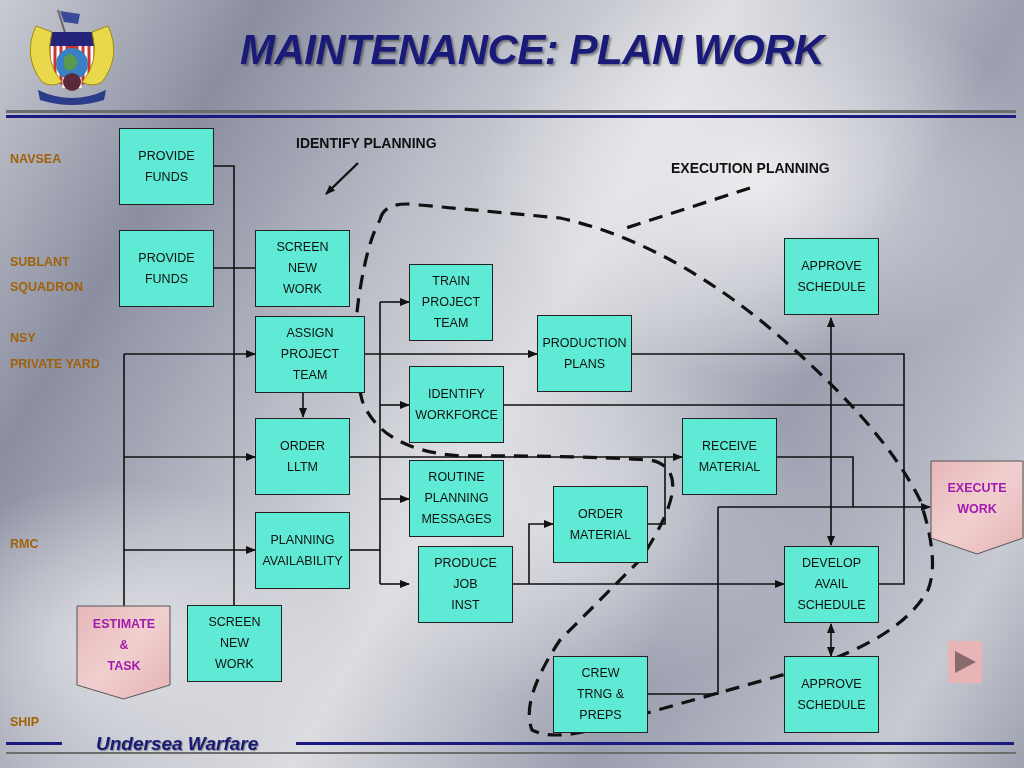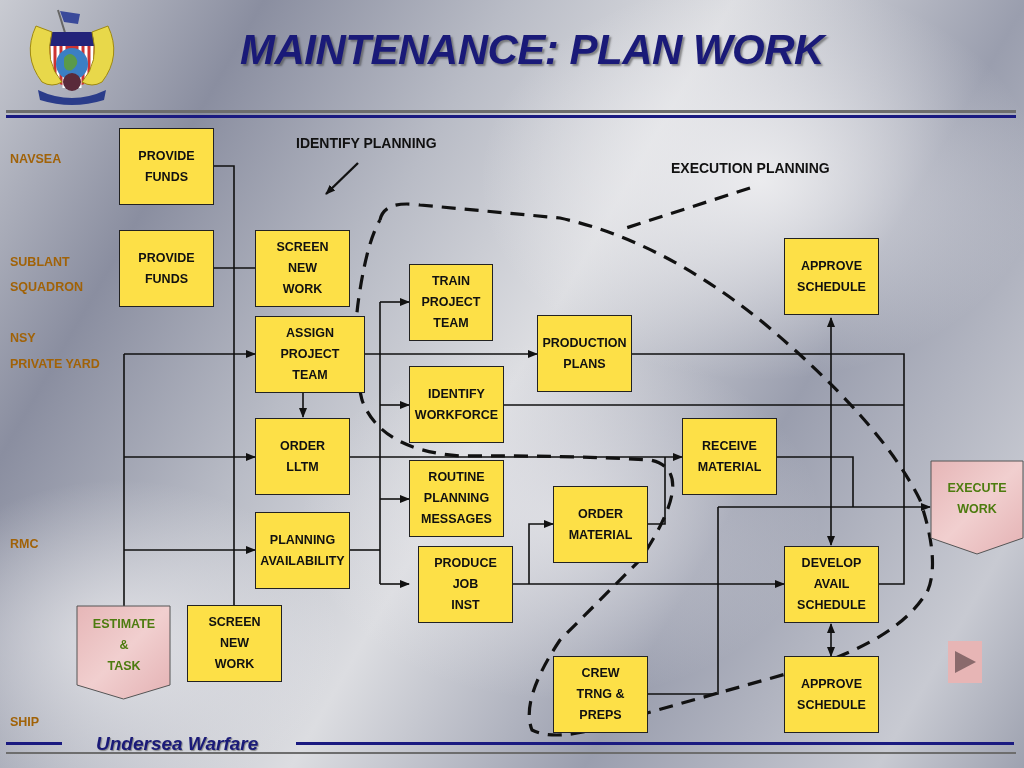--- a/index.html
+++ b/index.html
@@ -11,29 +11,29 @@
       radial-gradient(ellipse 220px 160px at 120px 640px, rgba(235,235,238,0.8), rgba(235,235,238,0) 100%),
       linear-gradient(120deg,#c9cbd2 0%,#8a8ea0 18%,#b9bcc6 35%,#dcdde1 50%,#9a9eae 70%,#c8cad2 90%,#9ea2b0 100%);
   }
   .abs{position:absolute;}
   .title{left:240px;top:26px;width:660px;font-size:42px;font-weight:bold;font-style:italic;color:#1a1a78;
     text-shadow:2px 2px 2px rgba(60,60,60,0.55);letter-spacing:-0.5px;white-space:nowrap;}
   .hr-gray{height:3px;background:#6d6d6d;}
   .hr-blue{height:3px;background:#1a1a80;}
   .logo{left:18px;top:6px;width:108px;height:104px;}
   .lane{font-size:12.5px;font-weight:bold;color:#a16207;}
-  .box{background:#fde047;border:1.6px solid #222;display:flex;align-items:center;justify-content:center;
-    text-align:center;font-size:12.5px;font-weight:bold;color:#111;line-height:21px;box-sizing:border-box;white-space:pre-line;}
+  .box{background:#5eead4;border:1.6px solid #222;display:flex;align-items:center;justify-content:center;
+    text-align:center;font-size:12.5px;font-weight:normal;color:#111;line-height:21px;box-sizing:border-box;white-space:pre-line;}
   .callout{font-size:14px;font-weight:bold;color:#111;white-space:nowrap;}
   .footer-text{left:96px;top:733px;font-size:19px;font-weight:bold;font-style:italic;color:#1a1a78;text-shadow:1px 1px 1px rgba(60,60,60,0.5);}
   svg.lines{position:absolute;left:0;top:0;}
   .shield{position:absolute;}
   .next-btn{left:948px;top:641px;width:34px;height:42px;background:#e7b5b5;display:flex;align-items:center;justify-content:center;cursor:pointer;}
   .chevron-text{position:absolute;display:flex;align-items:center;justify-content:center;text-align:center;
-    font-size:12.5px;font-weight:bold;color:#4d7c0f;line-height:21px;white-space:pre-line;}
+    font-size:12.5px;font-weight:bold;color:#a21caf;line-height:21px;white-space:pre-line;}
 </style>
 </head>
 <body>
 
 <div class="abs logo">
   <svg width="108" height="104" viewBox="0 0 108 104">
     <line x1="40" y1="4" x2="48" y2="30" stroke="#666" stroke-width="2"></line>
     <path d="M42 5 L62 8 L60 18 L46 16 Z" fill="#3a4a9a"></path>
     <path d="M30 26 H78 V70 Q54 92 30 70 Z" fill="#c33"></path>
     <path d="M34 26 V72 M40 26 V78 M46 26 V82 M62 26 V82 M68 26 V78 M74 26 V72" stroke="#fff" stroke-width="3"></path>

